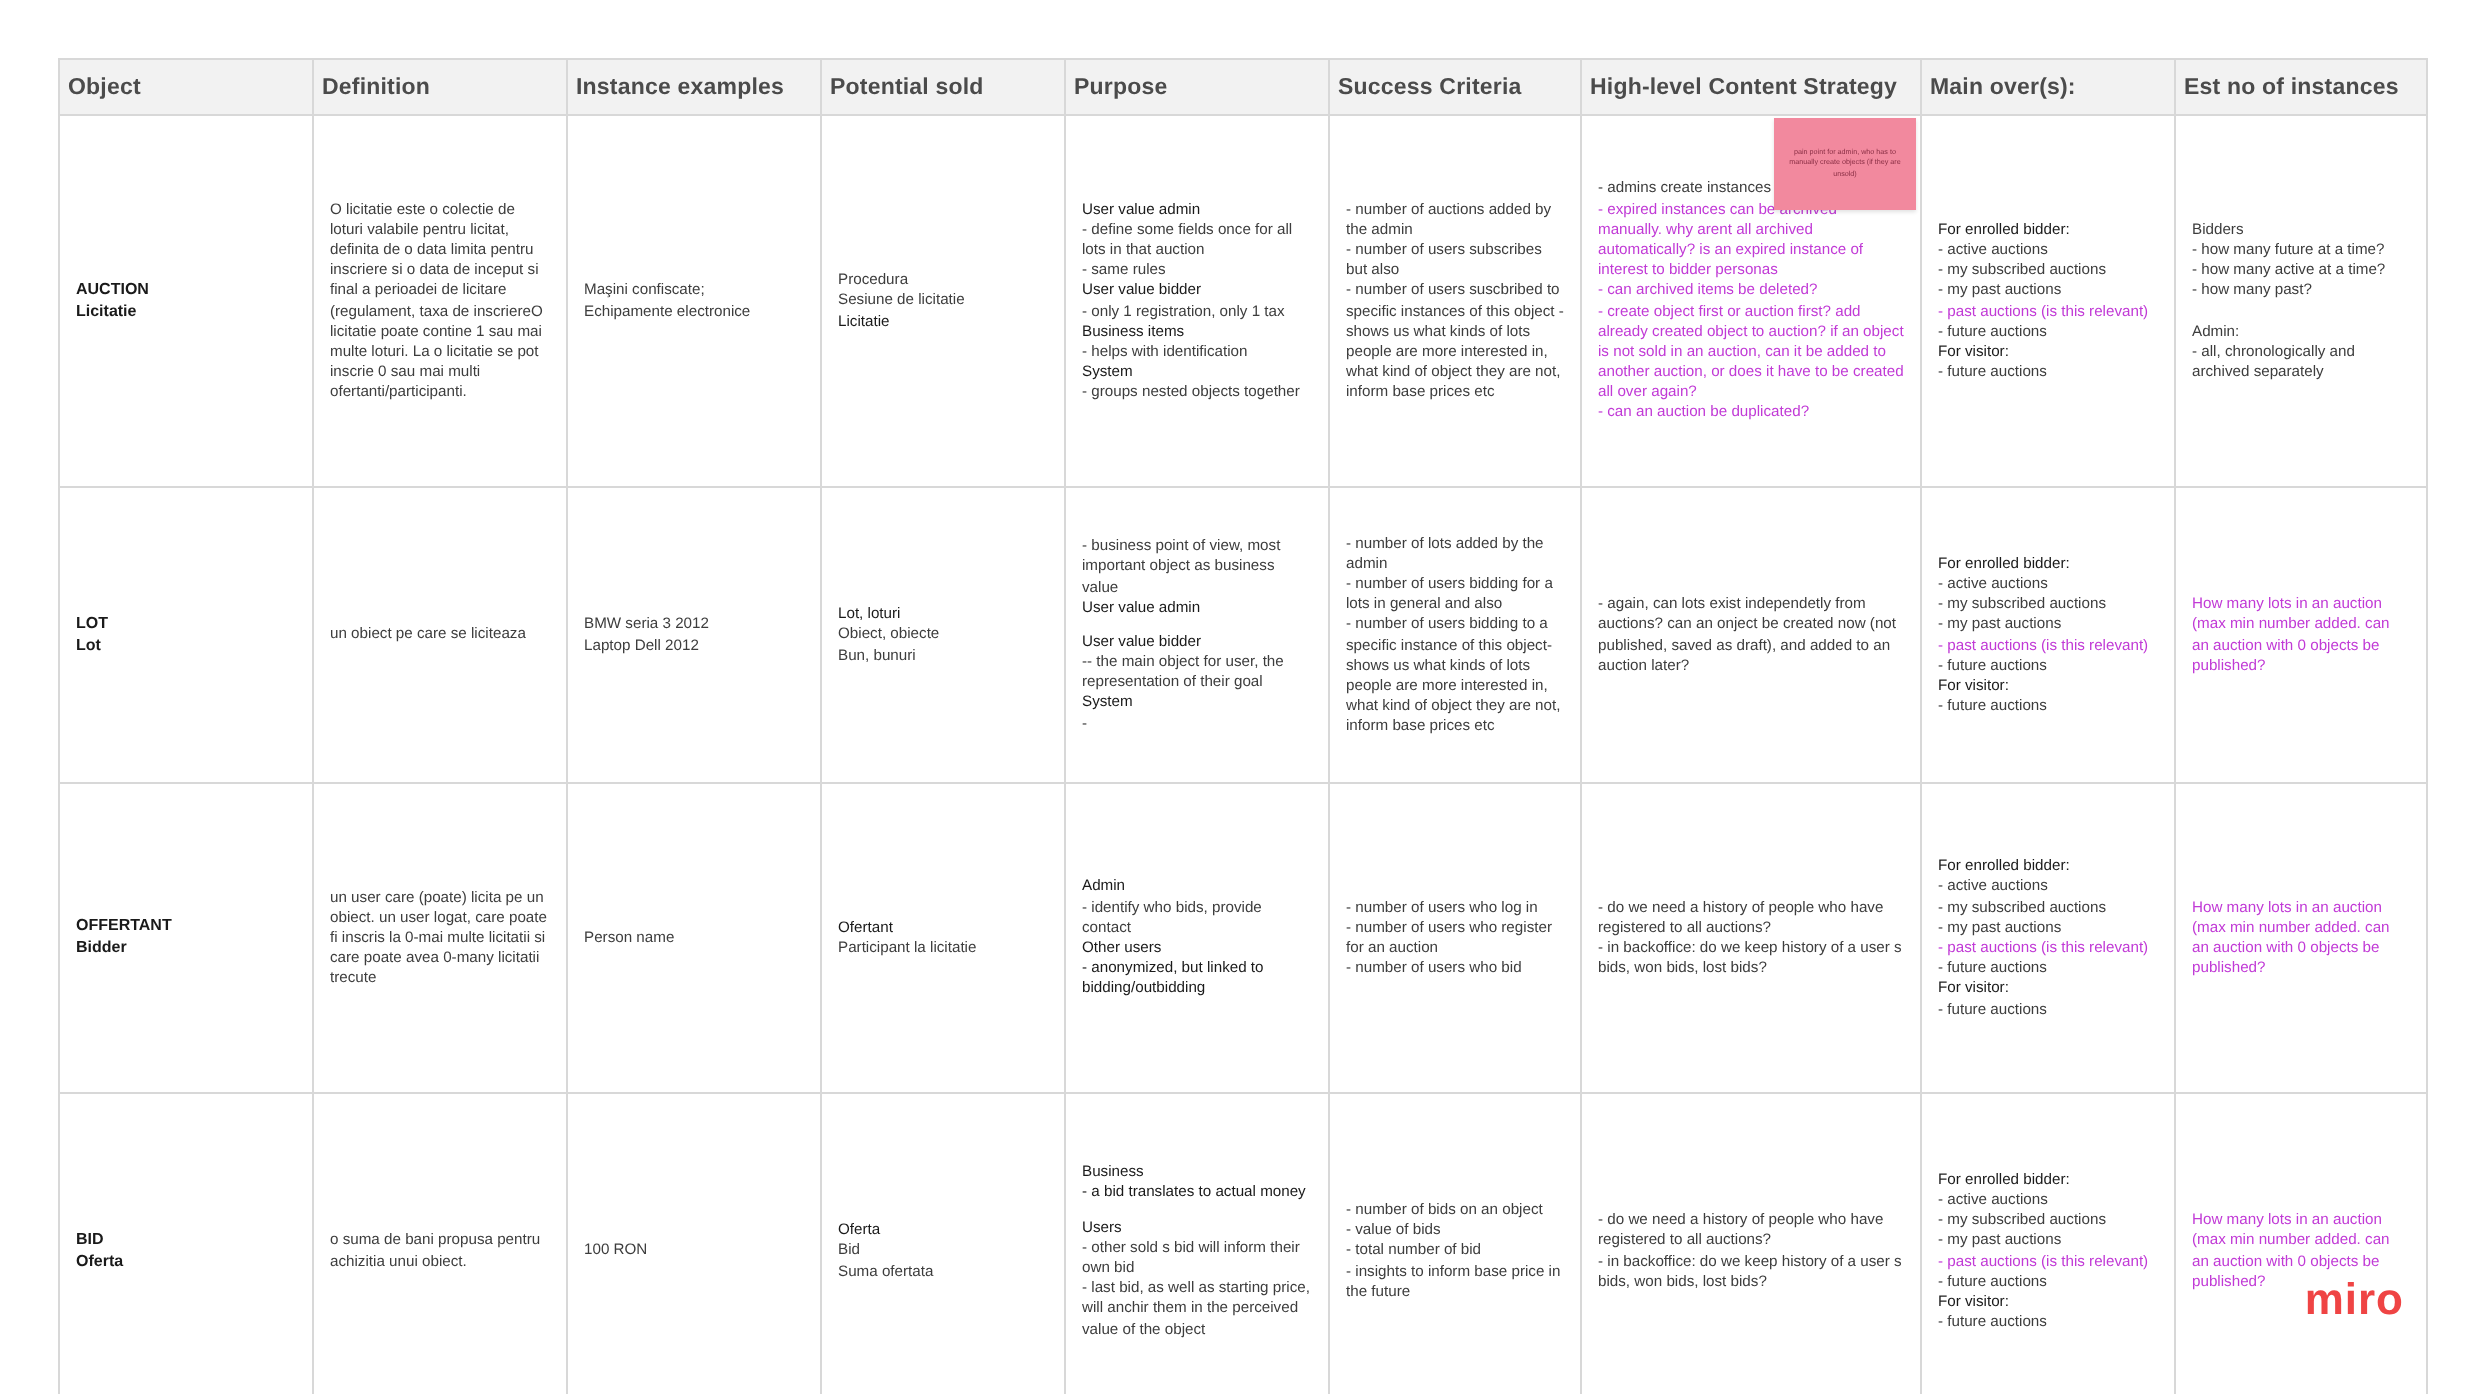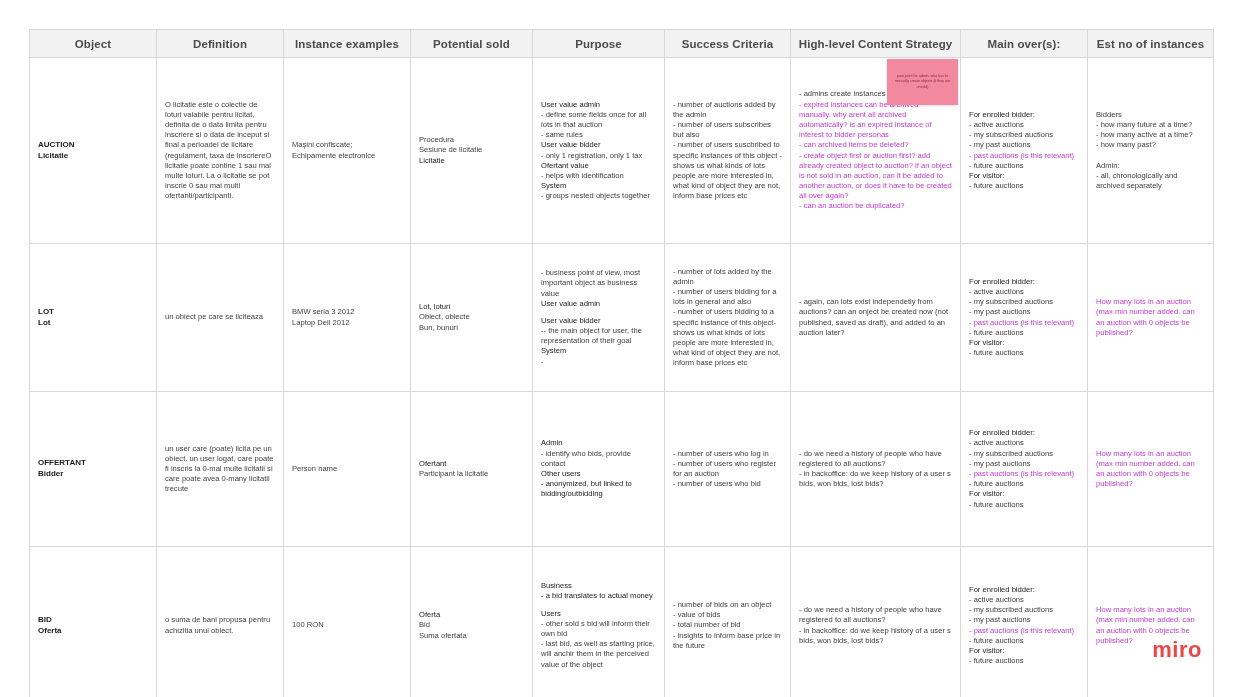--- a/index.html
+++ b/index.html
@@ -25,21 +25,21 @@
     table-layout: fixed;
   }
   table.matrix th, table.matrix td {
     border: 1px solid #d8d8d8;
     vertical-align: middle;
     padding: 6px 8px;
     box-sizing: border-box;
   }
   table.matrix thead th {
     background: #f2f2f2;
-    text-align: center;
+    text-align: left;
     font-size: 11.5px;
     font-weight: bold;
     color: #4b4b4b;
     height: 28px;
     padding: 4px 4px;
     letter-spacing: 0.1px;
   }
   table.matrix tbody td {
     font-size: 7.6px;
     line-height: 1.34;
@@ -139,21 +139,21 @@
           </td>
           <td>
             <div class="cell-inner">Maşini confiscate;
 Echipamente electronice</div>
           </td>
           <td>
             <div class="cell-inner"><div class="cell-inner">Procedura
 Sesiune de licitatie</div><div class="cell-inner b">Licitatie</div></div>
           </td>
           <td>
-            <div class="cell-inner"><div class="b">User value admin</div><div>- define some fields once for all lots in that auction</div><div>- same rules</div><div class="b">User value bidder</div><div>- only 1 registration, only 1 tax</div><div class="b">Ofertant value</div><div>- helps with identification</div><div class="b">System</div><div>- groups nested objects together</div></div>
+            <div class="cell-inner"><div class="b">User value admin</div><div>- define some fields once for all lots in that auction</div><div>- same rules</div><div class="b">User value bidder</div><div>- only 1 registration, only 1 tax</div><div class="b">Business items</div><div>- helps with identification</div><div class="b">System</div><div>- groups nested objects together</div></div>
           </td>
           <td>
             <div class="cell-inner">- number of auctions added by the admin
 - number of users subscribes but also
 - number of users suscbribed to specific instances of this object - shows us what kinds of lots people are more interested in, what kind of object they are not, inform base prices etc</div>
           </td>
           <td>
             <div class="cell-inner"><div>- admins create instances in backoffice;</div><div class="accent">- expired instances can be archived manually. why arent all archived automatically? is an expired instance of interest to bidder personas</div><div class="accent">- can archived items be deleted?</div><div class="accent">- create object first or auction first? add already created object to auction? if an object is not sold in an auction, can it be added to another auction, or does it have to be created all over again?</div><div class="accent">- can an auction be duplicated?</div></div>
           </td>
           <td>

